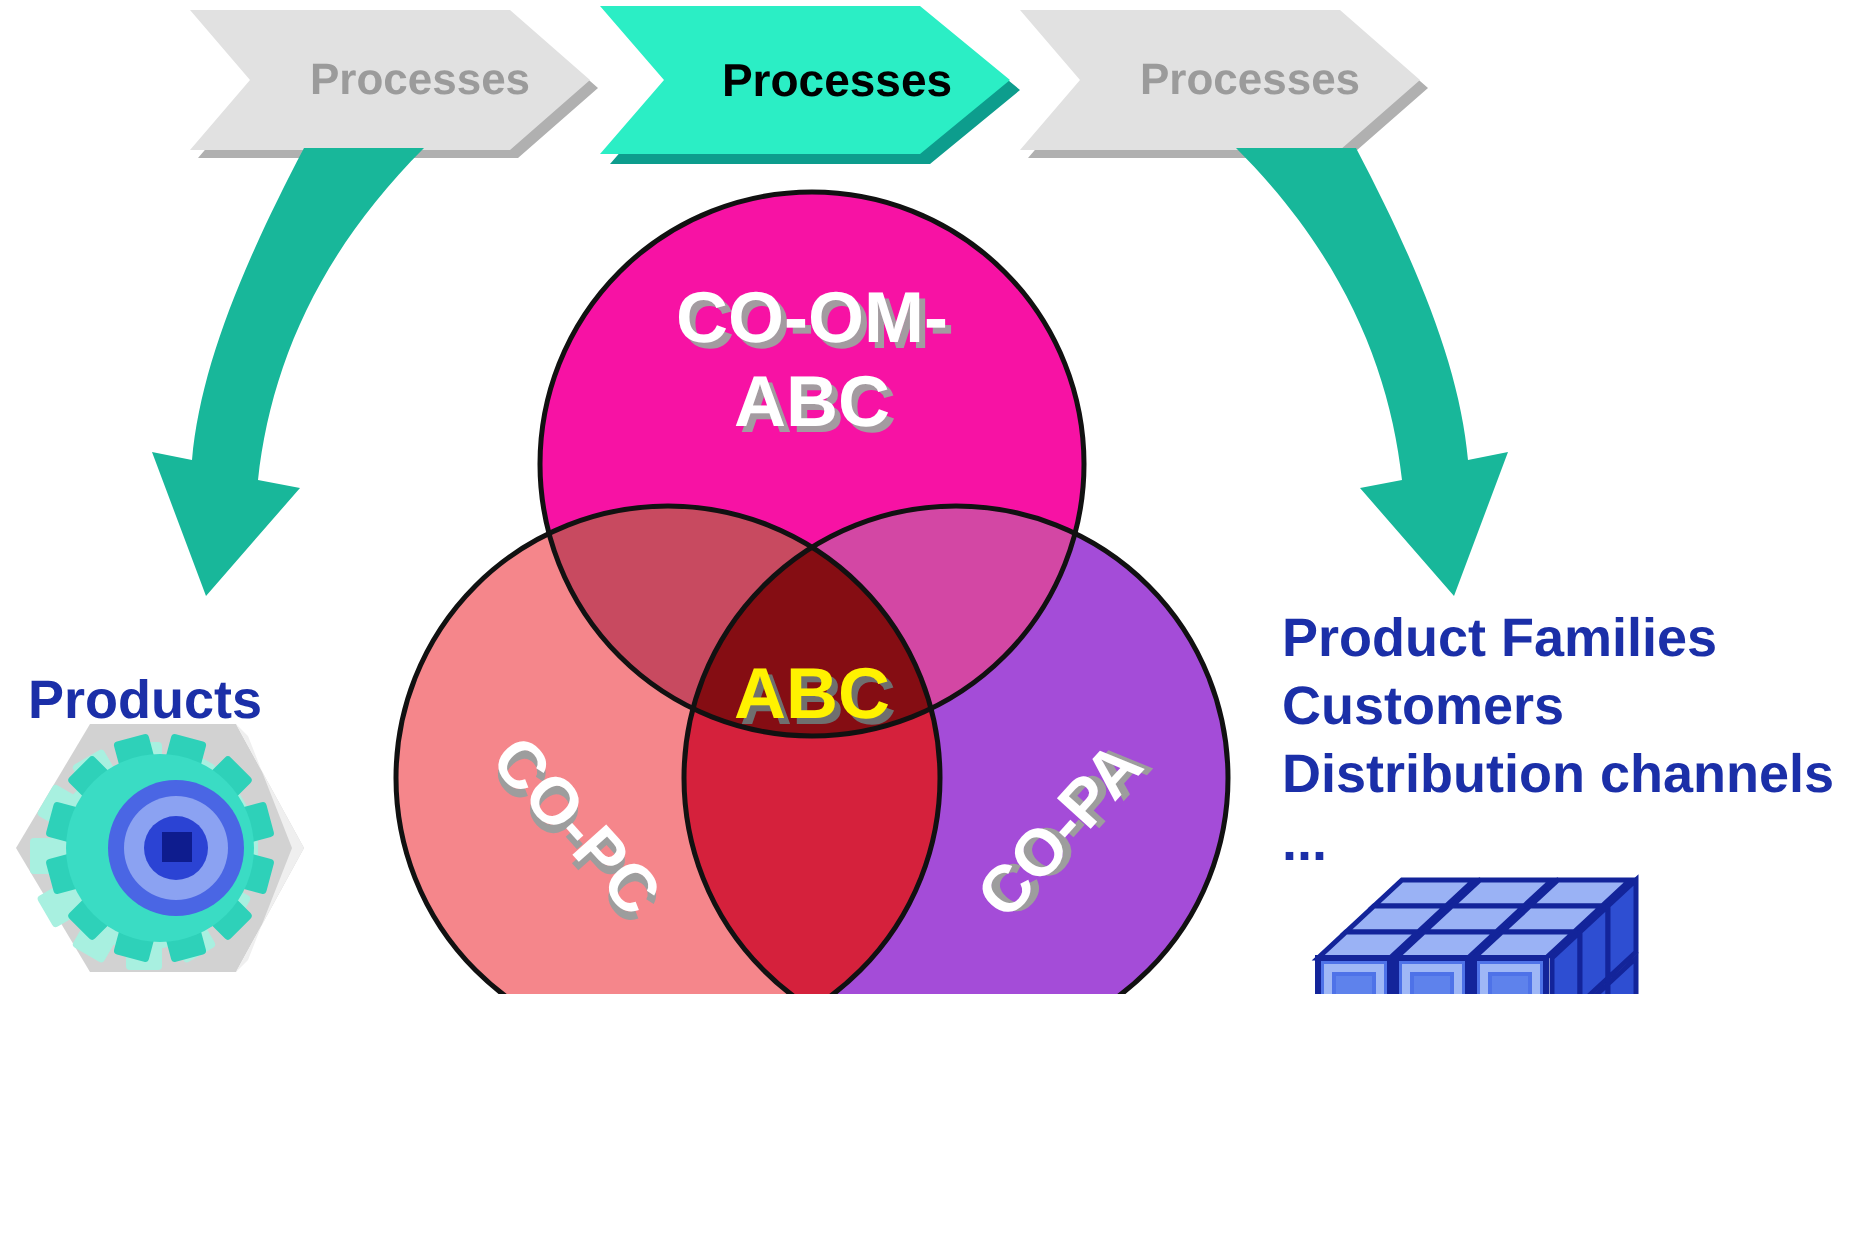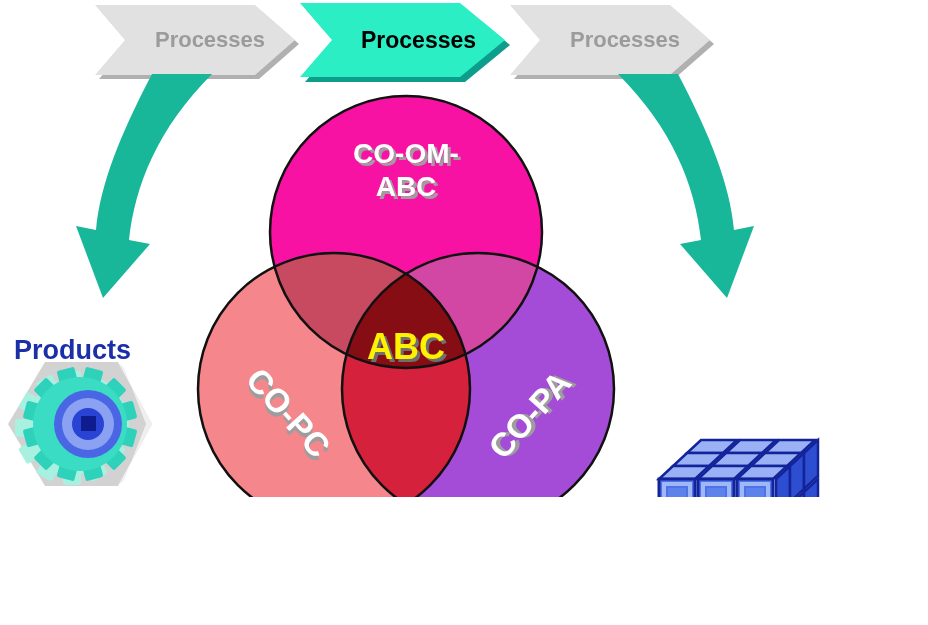--- a/index.html
+++ b/index.html
@@ -15,21 +15,21 @@
     position:absolute;top:5px;height:70px;display:flex;align-items:center;justify-content:center;
     font-weight:bold;font-size:22px;letter-spacing:0;
   }
   .chev-inactive{color:#9b9b9b;}
   .chev-active{color:#000000;font-size:23px;}
   #chev-label-1{left:125px;width:170px;}
   #chev-label-2{left:332px;width:173px;}
   #chev-label-3{left:540px;width:170px;}
   
   .venn-top-label{
-    left:291px;top:138px;width:230px;text-align:center;font-size:28px;line-height:1.17;
+    left:291px;top:138px;width:230px;text-align:center;font-size:36px;line-height:1.17;
     color:#ffffff;text-shadow:3px 3px 0 #a39ba0;white-space:pre-line;
   }
   .venn-center-label{
     left:336px;top:326px;width:140px;text-align:center;font-size:36px;
     color:#fff200;text-shadow:3px 3px 0 #6f6f6f;
   }
   .venn-left-label{
     left:218px;top:394px;width:140px;text-align:center;font-size:33px;
     color:#ffffff;text-shadow:3px 3px 0 #9d9d9d;transform:rotate(48deg);
   }
@@ -189,14 +189,20 @@
   <div id="chev-label-3" class="chev-label chev-inactive">Processes</div>
 
   <div class="label venn-top-label">CO-OM-
 ABC</div>
   <div class="label venn-center-label">ABC</div>
   <div class="label venn-left-label">CO-PC</div>
   <div class="label venn-right-label">CO-PA</div>
 
   <div class="label products-title">Products</div>
 
+  <div class="label right-lines">
+    <div>Product Families</div>
+    <div>Customers</div>
+    <div>Distribution channels</div>
+    <div>...</div>
+  </div>
 
 </div>
 
 </body></html>

